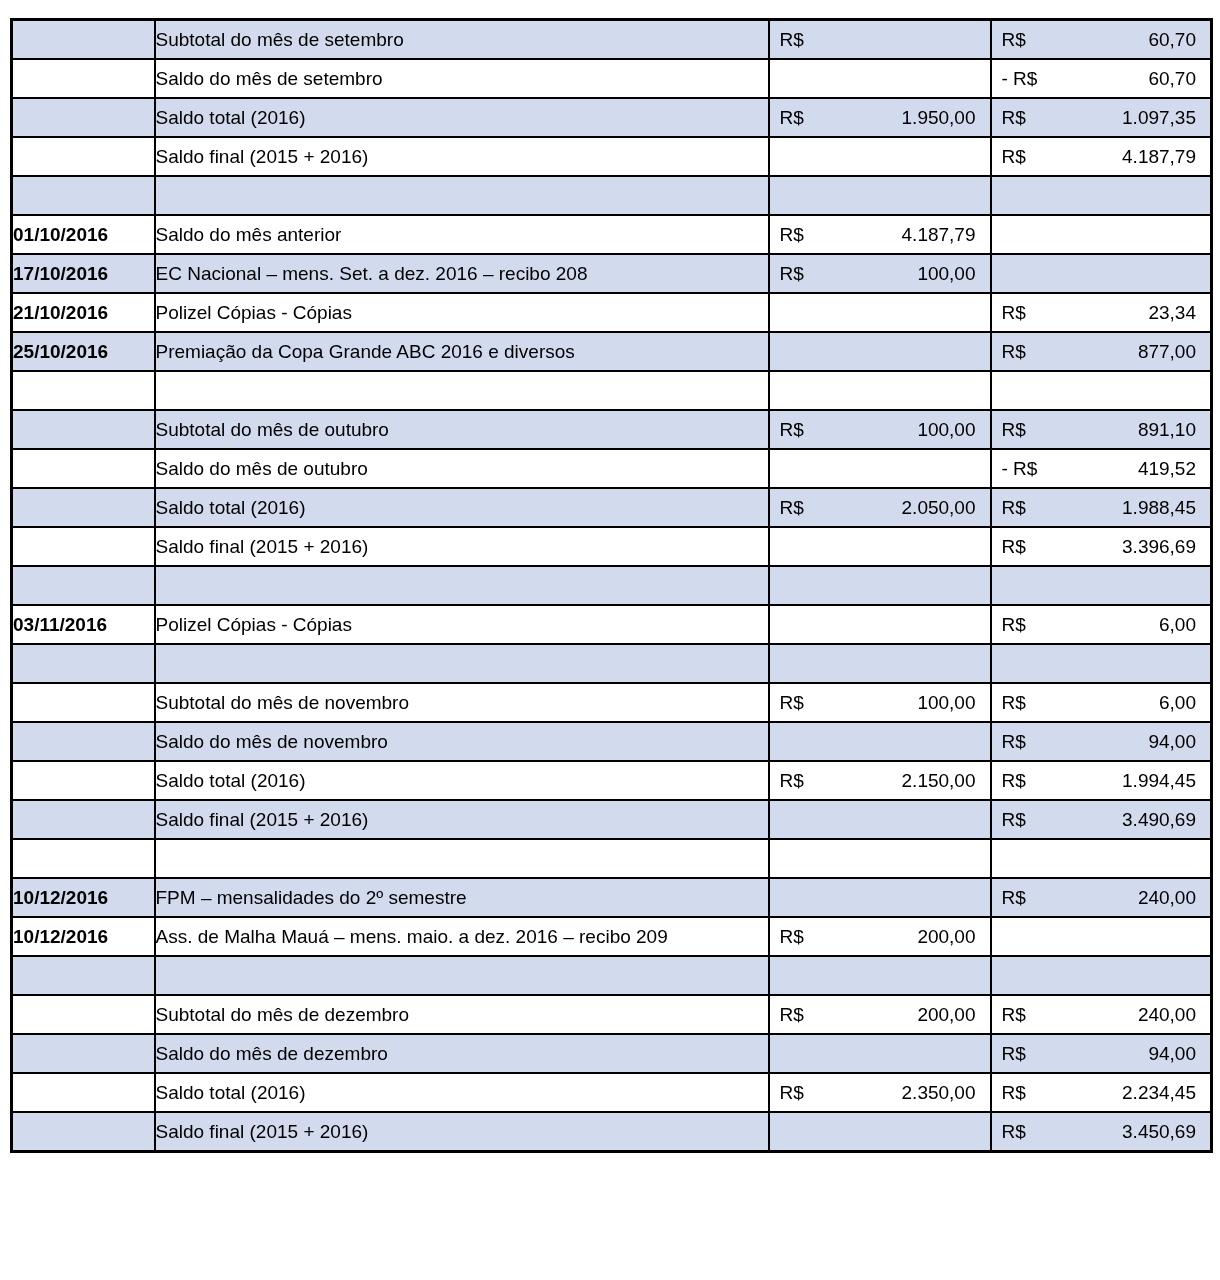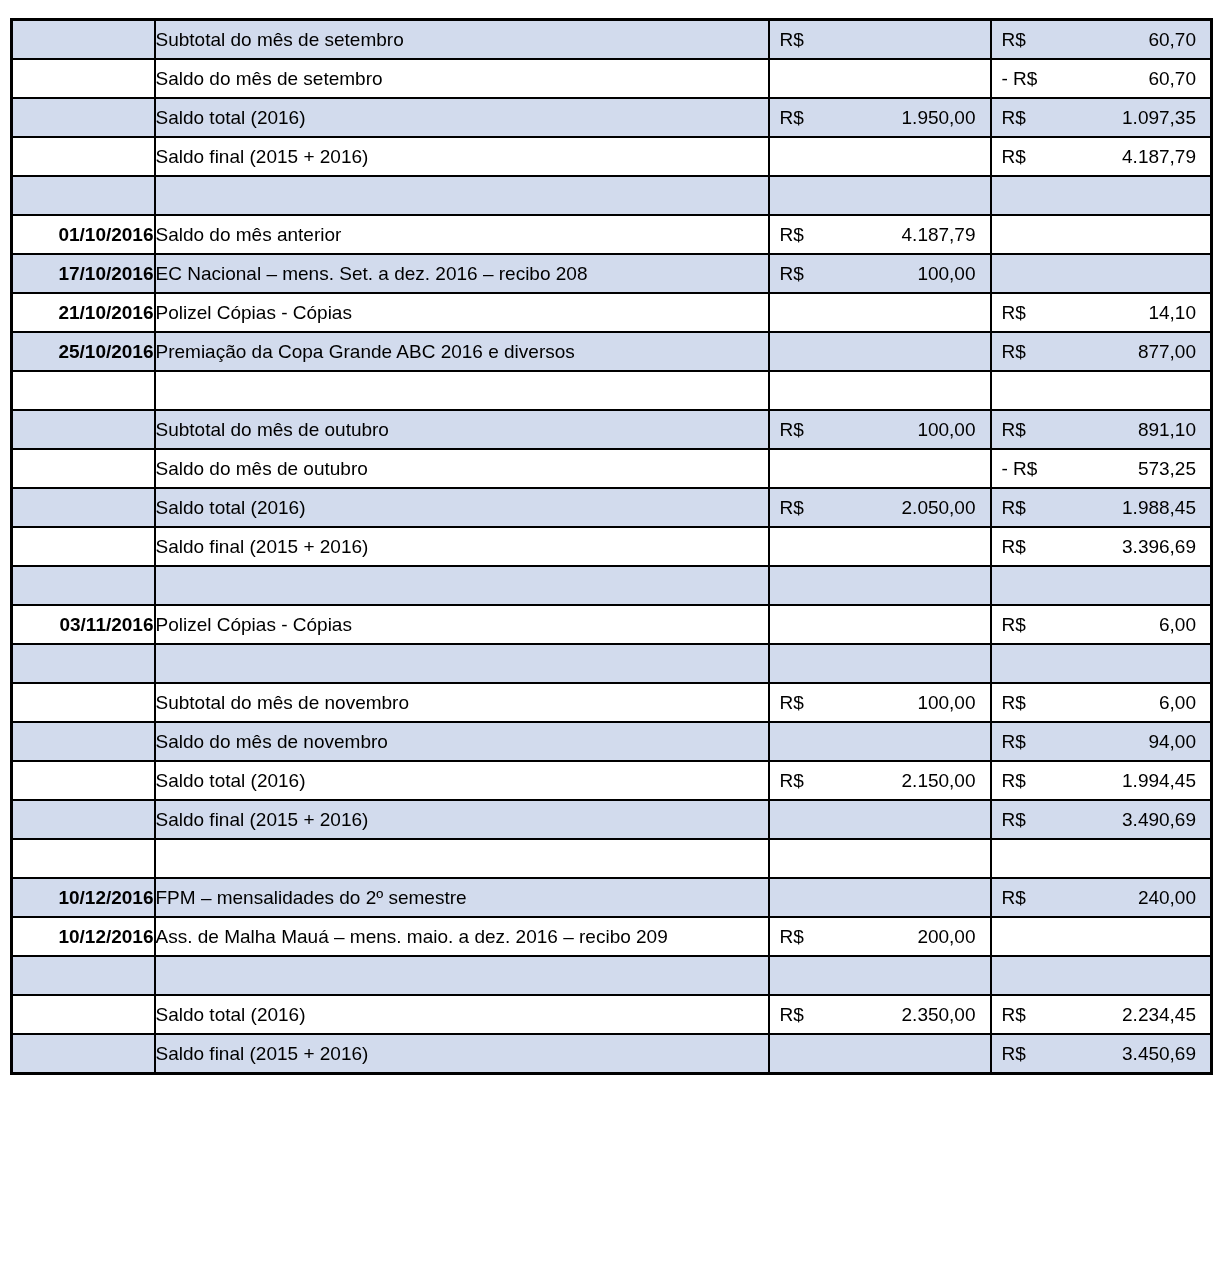--- a/index.html
+++ b/index.html
@@ -29,21 +29,21 @@
     font-size: 19px;
     vertical-align: middle;
     overflow: hidden;
     white-space: nowrap;
   }
   
   table.ledger tr:nth-child(odd) td { background: var(--shade, #d2dbed); }
   table.ledger tr:nth-child(even) td { background: #ffffff; }
 
   td.c-date {
-    text-align: right;
+    text-align: left;
     font-weight: bold;
   }
   td.c-desc {
     padding-left: 13px;
   }
   .money-wrap {
     display: flex;
     justify-content: space-between;
     align-items: center;
     padding: 0 14px 0 10px;
@@ -180,21 +180,21 @@
     <td class="c-desc">Polizel Cópias - Cópias</td>
     <td class="c-money">
       <div class="money-wrap">
         <span class="cur"></span>
         <span class="val"></span>
       </div>
     </td>
     <td class="c-money">
       <div class="money-wrap">
         <span class="cur">R$</span>
-        <span class="val">14,10</span>
+        <span class="val">23,34</span>
       </div>
     </td>
   </tr>
         <tr>
     <td class="c-date">25/10/2016</td>
     <td class="c-desc">Premiação da Copa Grande ABC 2016 e diversos</td>
     <td class="c-money">
       <div class="money-wrap">
         <span class="cur"></span>
         <span class="val"></span>
@@ -244,21 +244,21 @@
     <td class="c-desc">Saldo do mês de outubro</td>
     <td class="c-money">
       <div class="money-wrap">
         <span class="cur"></span>
         <span class="val"></span>
       </div>
     </td>
     <td class="c-money">
       <div class="money-wrap">
         <span class="cur">- R$</span>
-        <span class="val">573,25</span>
+        <span class="val">419,52</span>
       </div>
     </td>
   </tr>
         <tr>
     <td class="c-date"></td>
     <td class="c-desc">Saldo total (2016)</td>
     <td class="c-money">
       <div class="money-wrap">
         <span class="cur">R$</span>
         <span class="val">2.050,00</span>
@@ -453,20 +453,52 @@
     <td class="c-money">
       <div class="money-wrap">
         <span class="cur"></span>
         <span class="val"></span>
       </div>
     </td>
     <td class="c-money">
       <div class="money-wrap">
         <span class="cur"></span>
         <span class="val"></span>
+      </div>
+    </td>
+  </tr>
+        <tr>
+    <td class="c-date"></td>
+    <td class="c-desc">Subtotal do mês de dezembro</td>
+    <td class="c-money">
+      <div class="money-wrap">
+        <span class="cur">R$</span>
+        <span class="val">200,00</span>
+      </div>
+    </td>
+    <td class="c-money">
+      <div class="money-wrap">
+        <span class="cur">R$</span>
+        <span class="val">240,00</span>
+      </div>
+    </td>
+  </tr>
+        <tr>
+    <td class="c-date"></td>
+    <td class="c-desc">Saldo do mês de dezembro</td>
+    <td class="c-money">
+      <div class="money-wrap">
+        <span class="cur"></span>
+        <span class="val"></span>
+      </div>
+    </td>
+    <td class="c-money">
+      <div class="money-wrap">
+        <span class="cur">R$</span>
+        <span class="val">94,00</span>
       </div>
     </td>
   </tr>
         <tr>
     <td class="c-date"></td>
     <td class="c-desc">Saldo total (2016)</td>
     <td class="c-money">
       <div class="money-wrap">
         <span class="cur">R$</span>
         <span class="val">2.350,00</span>

